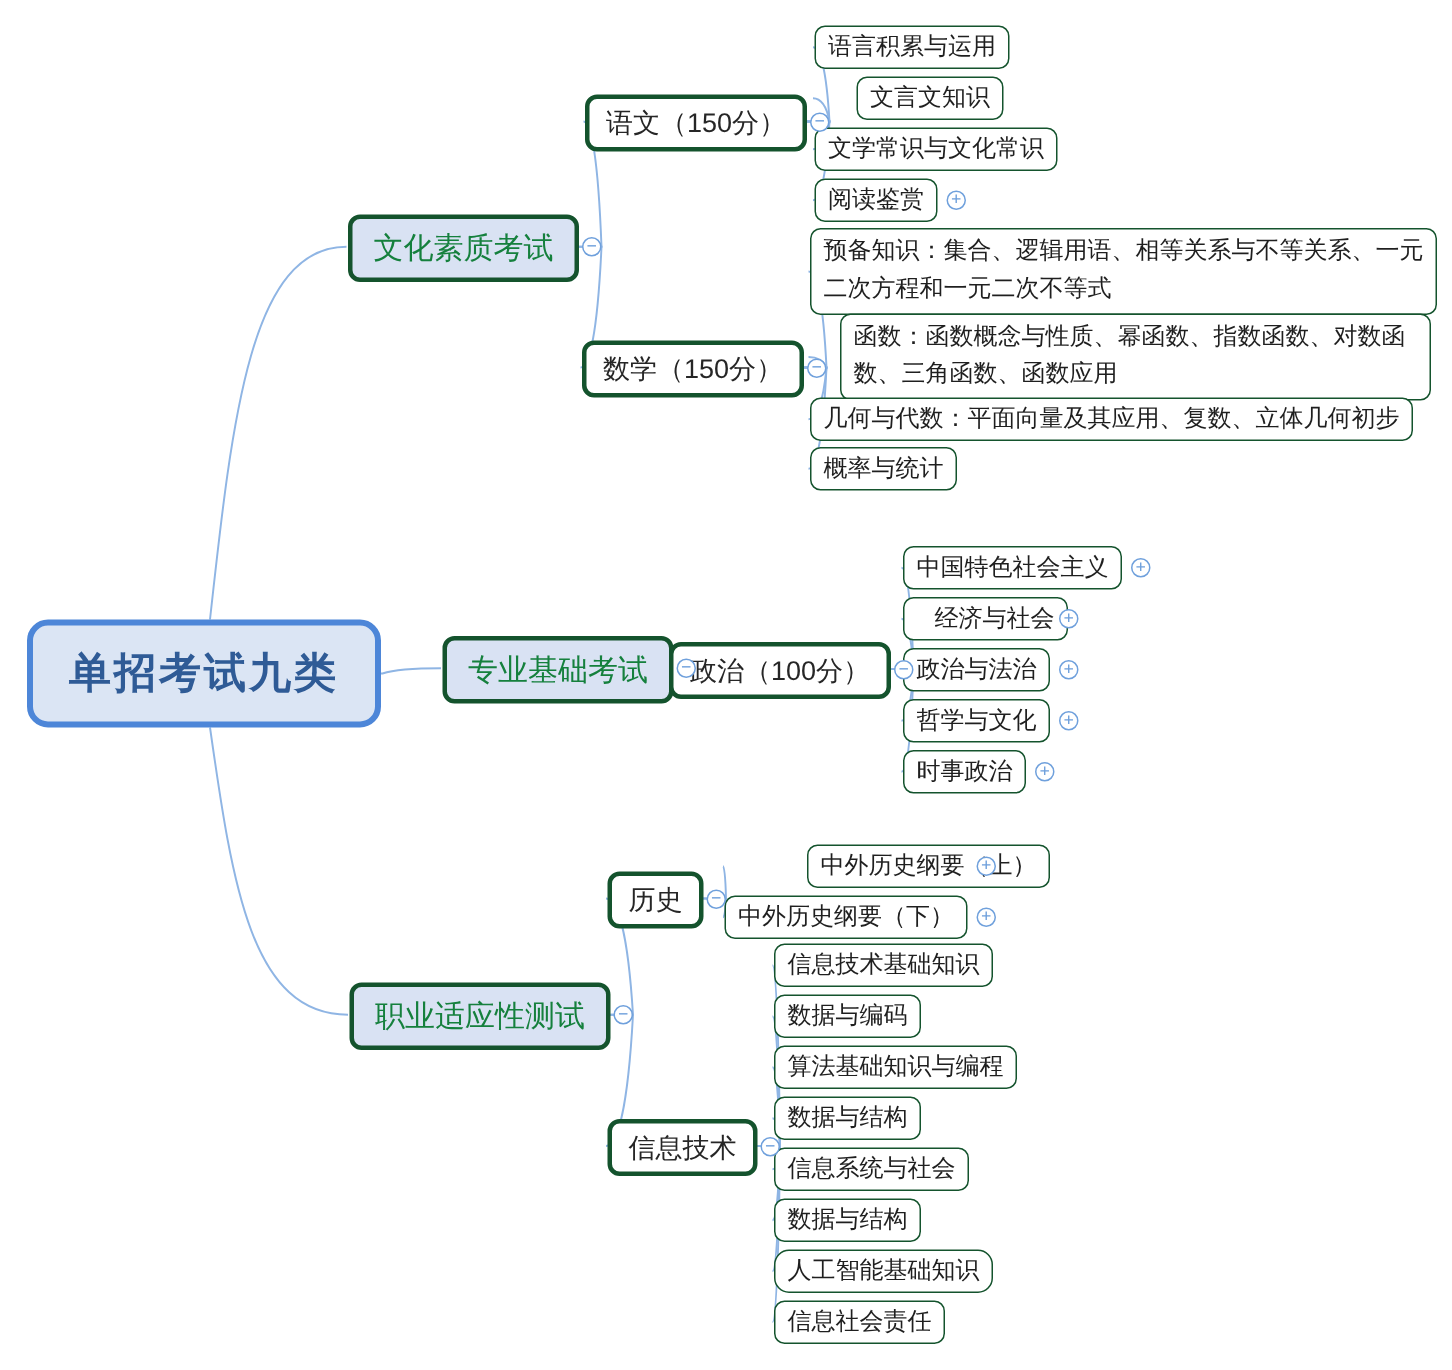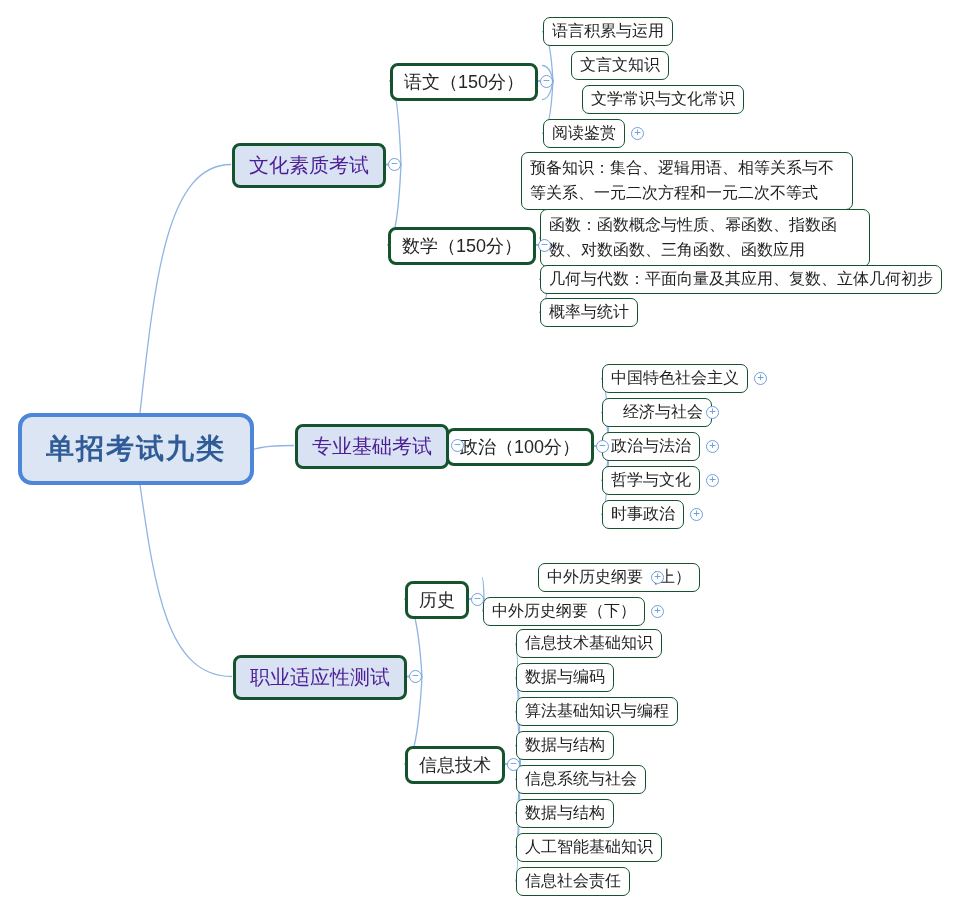--- a/index.html
+++ b/index.html
@@ -10,21 +10,21 @@
   #connectors{position:absolute;left:0;top:0;z-index:0;}
   .link{fill:none;stroke:#8FB5E4;stroke-width:1.3px;}
   .node{
     position:absolute;z-index:1;box-sizing:border-box;background:#ffffff;
     border:3px solid #14532d;border-radius:8px;white-space:nowrap;color:#1f1f1f;
   }
   .node.root{
     background:#DBE5F4;border:4px solid #4D86D8;border-radius:14px;
     font-size:28px;font-weight:bold;color:#2F5B96;padding:13px 24px;letter-spacing:2px;
   }
-  .node.branch{background:#D9E2F3;font-size:20px;padding:6px 14px;color:#4c1d95;}
+  .node.branch{background:#D9E2F3;font-size:20px;padding:6px 14px;color:#15803d;}
   .node.topic{font-size:18px;padding:4px 11px;color:#262626;}
   .node.leaf{font-size:16px;padding:3px 8px;border-width:1.5px;border-radius:7px;}
   .node.wrap{white-space:normal;line-height:1.55;}
   .icon-circle{
     position:absolute;z-index:2;width:13px;height:13px;box-sizing:border-box;
     border:1px solid #6FA0DC;border-radius:50%;background:#ffffff;color:#6FA0DC;
     font-size:11px;line-height:10px;text-align:center;cursor:pointer;
     font-family:"DejaVu Sans Mono",monospace;
   }
 </style>
@@ -69,40 +69,40 @@
     <div class="node branch" style="left: 232px; top: 143px;"><span>文化素质考试</span></div>
     <div class="node branch" style="left: 295px; top: 424px;"><span>专业基础考试</span></div>
     <div class="node branch" style="left: 233px; top: 655px;"><span>职业适应性测试</span></div>
     <div class="node topic" style="left: 390px; top: 63px;"><span>语文（150分）</span></div>
     <div class="node topic" style="left: 388px; top: 227px;"><span>数学（150分）</span></div>
     <div class="node topic" style="left: 446px; top: 428px;"><span>政治（100分）</span></div>
     <div class="node topic" style="left: 405px; top: 581px;"><span>历史</span></div>
     <div class="node topic" style="left: 405px; top: 746px;"><span>信息技术</span></div>
     <div class="node leaf" style="left: 543px; top: 17px;"><span>语言积累与运用</span></div>
     <div class="node leaf" style="left: 543px; top: 51px; margin-left: 28px;"><span>文言文知识</span></div>
-    <div class="node leaf" style="left: 543px; top: 85px; margin-left: 39px;"><span>文学常识与文化常识</span></div>
+    <div class="node leaf" style="left: 543px; top: 85px;"><span>文学常识与文化常识</span></div>
     <div class="node leaf" style="left: 543px; top: 119px;"><span>阅读鉴赏</span></div>
-    <div class="node leaf wrap" style="left: 521px; top: 152px; width: 332px;"><span>预备知识：集合、逻辑用语、相等关系与不等关系、一元二次方程和一元二次不等式</span></div>
-    <div class="node leaf wrap" style="left: 540px; top: 209px; width: 330px;"><span>函数：函数概念与性质、幂函数、指数函数、对数函数、三角函数、函数应用</span></div>
+    <div class="node leaf wrap" style="left: 540px; top: 152px; width: 418px;"><span>预备知识：集合、逻辑用语、相等关系与不等关系、一元二次方程和一元二次不等式</span></div>
+    <div class="node leaf wrap" style="left: 560px; top: 209px; width: 394px;"><span>函数：函数概念与性质、幂函数、指数函数、对数函数、三角函数、函数应用</span></div>
     <div class="node leaf" style="left: 540px; top: 265px;"><span>几何与代数：平面向量及其应用、复数、立体几何初步</span></div>
     <div class="node leaf" style="left: 540px; top: 298px;"><span>概率与统计</span></div>
     <div class="node leaf" style="left: 602px; top: 364px;"><span>中国特色社会主义</span></div>
     <div class="node leaf" style="left: 602px; top: 398px; padding-left: 20px;"><span>经济与社会</span></div>
     <div class="node leaf" style="left: 602px; top: 432px;"><span>政治与法治</span></div>
     <div class="node leaf" style="left: 602px; top: 466px;"><span>哲学与文化</span></div>
     <div class="node leaf" style="left: 602px; top: 500px;"><span>时事政治</span></div>
     <div class="node leaf" style="left: 490px; top: 563px; margin-left: 48px;"><span>中外历史纲要（上）</span></div>
     <div class="node leaf" style="left: 483px; top: 597px;"><span>中外历史纲要（下）</span></div>
     <div class="node leaf" style="left: 516px; top: 629px;"><span>信息技术基础知识</span></div>
     <div class="node leaf" style="left: 516px; top: 663px;"><span>数据与编码</span></div>
     <div class="node leaf" style="left: 516px; top: 697px;"><span>算法基础知识与编程</span></div>
     <div class="node leaf" style="left: 516px; top: 731px;"><span>数据与结构</span></div>
     <div class="node leaf" style="left: 516px; top: 765px;"><span>信息系统与社会</span></div>
     <div class="node leaf" style="left: 516px; top: 799px;"><span>数据与结构</span></div>
-    <div class="node leaf" style="left: 516px; top: 833px;"><span>人工智能基础知识</span></div>
+    <div class="node leaf" style="left: 516px; top: 833px; border-radius: 10px;"><span>人工智能基础知识</span></div>
     <div class="node leaf" style="left: 516px; top: 867px;"><span>信息社会责任</span></div>
     <div class="icon-circle" style="left: 388px; top: 158px;">−</div>
     <div class="icon-circle" style="left: 451px; top: 439px;">−</div>
     <div class="icon-circle" style="left: 409px; top: 670px;">−</div>
     <div class="icon-circle" style="left: 540px; top: 74.5px;">−</div>
     <div class="icon-circle" style="left: 538px; top: 238.5px;">−</div>
     <div class="icon-circle" style="left: 596px; top: 439.5px;">−</div>
     <div class="icon-circle" style="left: 471px; top: 592.5px;">−</div>
     <div class="icon-circle" style="left: 507px; top: 757.5px;">−</div>
     <div class="icon-circle" style="left: 631px; top: 127px;">+</div>

